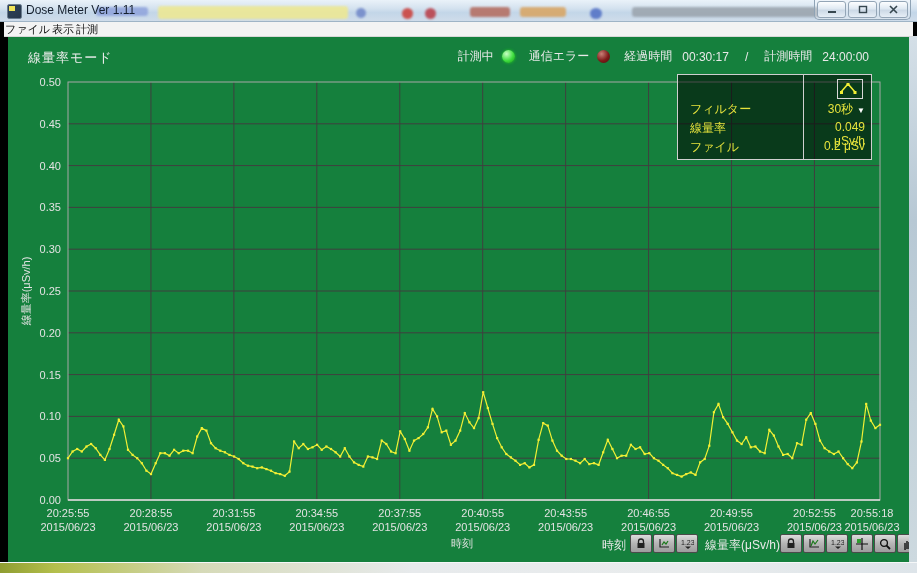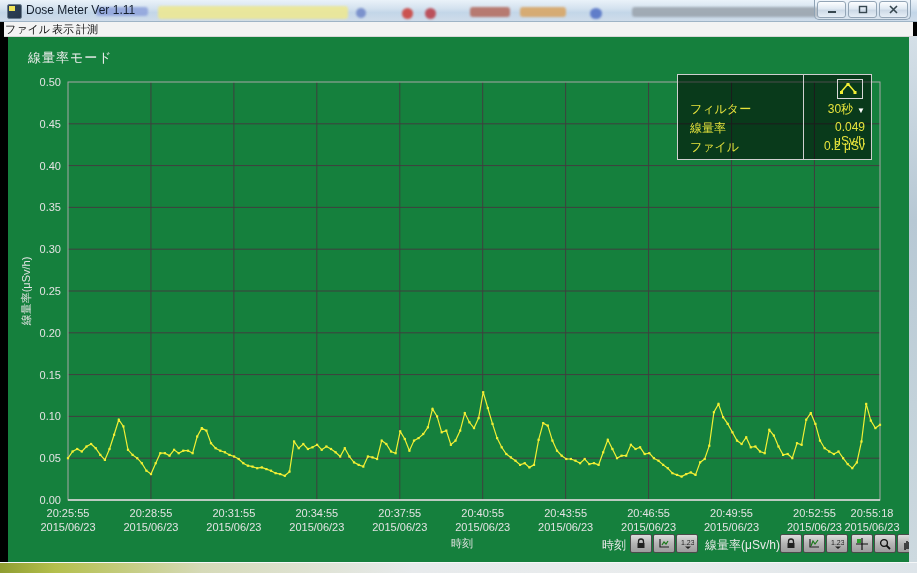--- a/index.html
+++ b/index.html
@@ -104,20 +104,37 @@
 </div>
 
 <div class="border-left"></div>
 <div class="border-right"></div>
 <div class="border-bottom"></div>
 
 <div class="content">
 
   <div class="mode-title">線量率モード</div>
 
+  <div class="status-row">
+    <span>計測中</span>
+    <span class="led led-green"></span>
+    <span class="gap"></span>
+    <span>通信エラー</span>
+    <span class="led led-red"></span>
+    <span class="gap"></span>
+    <span>経過時間</span>
+    <span style="width:10px"></span>
+    <span>00:30:17</span>
+    <span style="width:16px"></span>
+    <span>/</span>
+    <span style="width:16px"></span>
+    <span>計測時間</span>
+    <span style="width:10px"></span>
+    <span>24:00:00</span>
+  </div>
 
   <svg id="chart" class="chart-svg">
       <line x1="60" y1="87.8" x2="872" y2="87.8" stroke="#3f3f3f"></line>
       <line x1="60" y1="129.6" x2="872" y2="129.6" stroke="#3f3f3f"></line>
       <line x1="60" y1="171.4" x2="872" y2="171.4" stroke="#3f3f3f"></line>
       <line x1="60" y1="213.2" x2="872" y2="213.2" stroke="#3f3f3f"></line>
       <line x1="60" y1="255" x2="872" y2="255" stroke="#3f3f3f"></line>
       <line x1="60" y1="296.8" x2="872" y2="296.8" stroke="#3f3f3f"></line>
       <line x1="60" y1="338.6" x2="872" y2="338.6" stroke="#3f3f3f"></line>
       <line x1="60" y1="380.4" x2="872" y2="380.4" stroke="#3f3f3f"></line>

